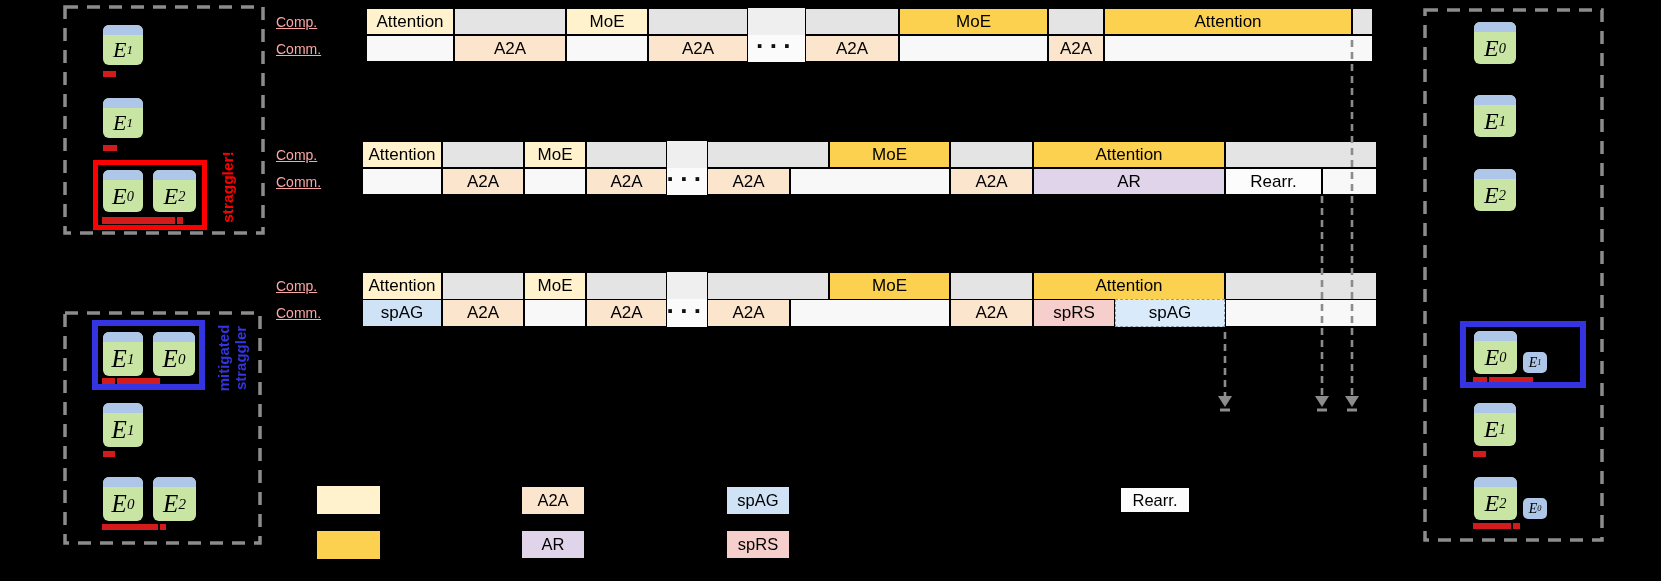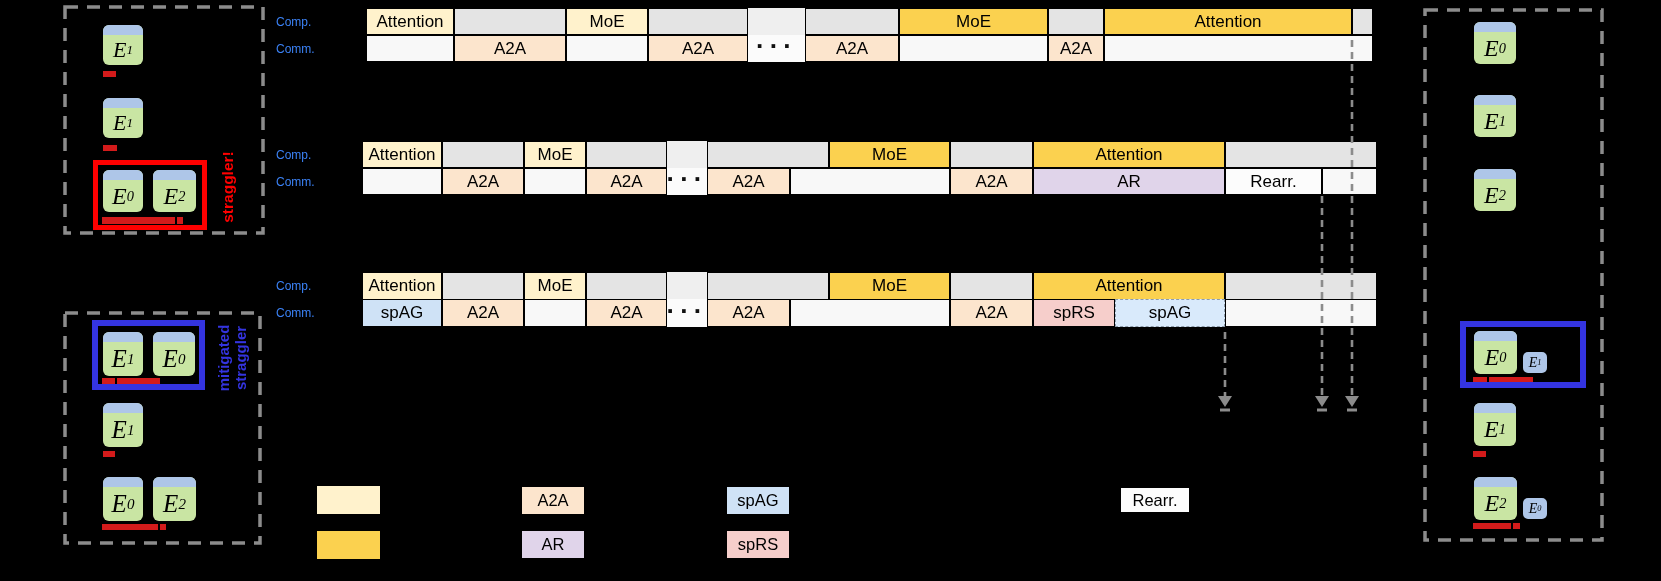--- a/index.html
+++ b/index.html
@@ -12,21 +12,21 @@
   }
   .tblock{
     position:absolute;box-sizing:border-box;
     border:1.4px solid #000;
     display:flex;align-items:center;justify-content:center;
     font-size:17px;color:#000;white-space:nowrap;overflow:hidden;
   }
   .tblock.dashed{border:1.6px dashed #8C9BAA;}
   .rowlabel{
     position:absolute;display:flex;align-items:center;
-    font-size:12px;color:#3b82f6;
+    font-size:14px;color:#fca5a5;text-decoration:underline;
   }
   .gaprect{position:absolute;}
   .dots{
     position:absolute;display:flex;align-items:center;justify-content:center;
     font-size:26px;font-weight:bold;color:#101010;letter-spacing:5px;
   }
   .expert{
     position:absolute;box-sizing:border-box;border-radius:6px;overflow:hidden;
     background:#C9E5A3;display:flex;flex-direction:column;
   }

